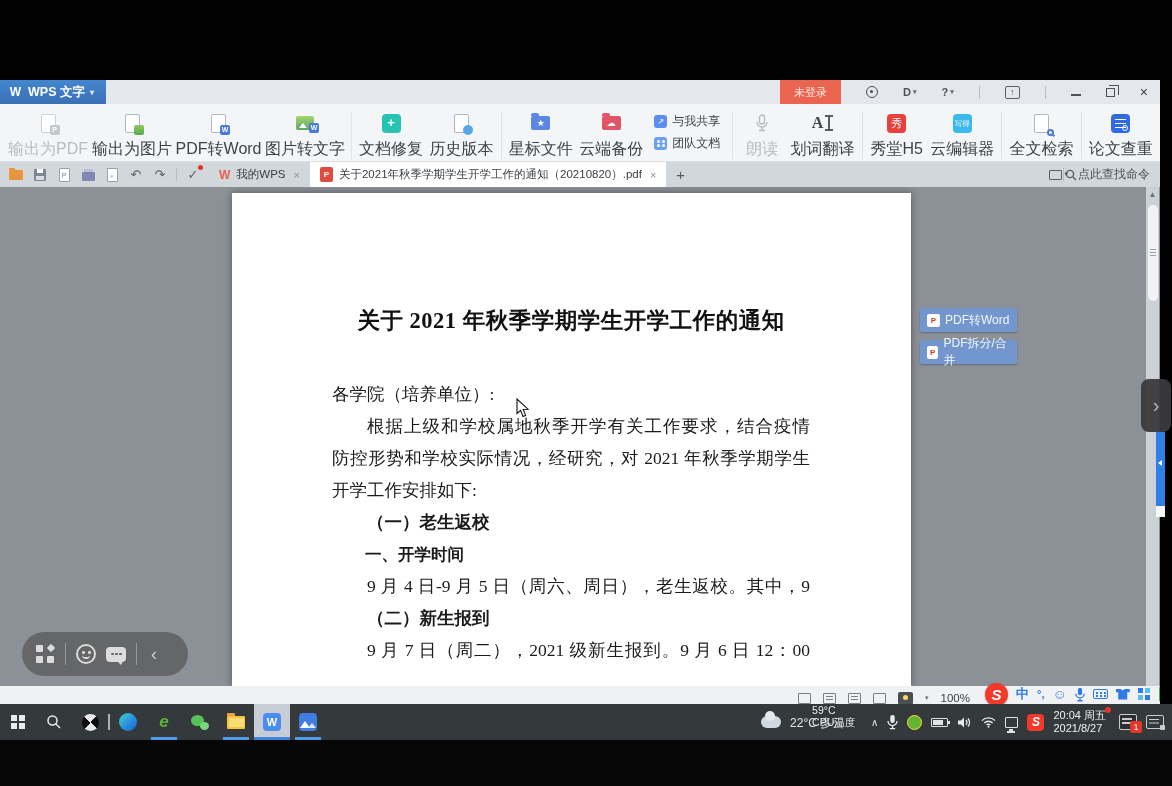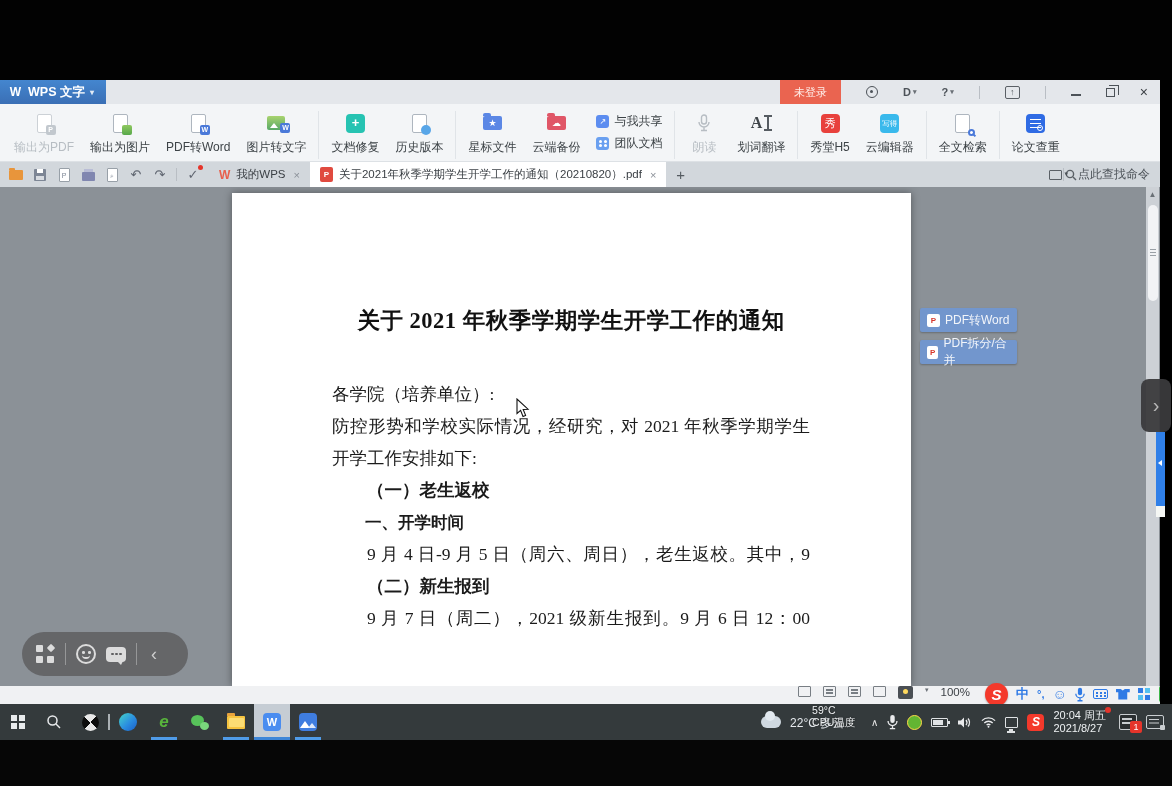--- a/index.html
+++ b/index.html
@@ -27,21 +27,21 @@
   .vsep{width:1px;height:13px;background:#b9bec4}
   .up-ic{width:15px;height:13px;border:1px solid #5a6066;border-radius:2px;color:#5a6066;font-size:9px;line-height:11px;text-align:center}
   .min-ic{width:10px;height:2px;background:#4c5258;margin-top:6px}
   .rest-ic{width:9px;height:9px;border:1px solid #4c5258;position:relative}
   .rest-ic::before{content:"";position:absolute;left:2px;top:-4px;width:9px;height:9px;border:1px solid #4c5258;border-bottom:none;border-left:none}
   .close-ic{font-size:14px;color:#3d4247;line-height:1}
 
   
   .ribbon{position:absolute;left:0;top:24px;width:100%;height:58px;background:#f3f5f7;border-bottom:1px solid #dde1e5;display:flex;align-items:flex-start;padding:5px 4px 0 6px}
   .ritem{display:flex;flex-direction:column;align-items:center;gap:5px;padding:3px 8px 0;min-width:50px}
-  .rlabel{font-size:12px;color:#3d4347;white-space:nowrap}
+  .rlabel{font-size:16px;color:#3d4347;white-space:nowrap}
   .ritem.disabled .rlabel{color:#b7bdc3}
   .rsep{width:1px;align-self:stretch;background:#e0e4e8;margin:2px 4px}
   .icwrap{height:22px;display:flex;align-items:center;justify-content:center}
   .doc-ic{width:15px;height:19px;background:#fff;border:1px solid #aeb6bf;border-radius:2px;position:relative}
   .doc-ic.dis{border-color:#ccd1d6}
   .bdg{position:absolute;right:-5px;bottom:-3px;width:10px;height:10px;border-radius:2px;color:#fff;font-size:7px;line-height:10px;text-align:center;font-weight:bold}
   .bdg.w{background:#4a79d9}.bdg.w::before{content:"W"}
   .bdg.p{background:#c2c8ce}.bdg.p::before{content:"P"}
   .bdg.pic{background:linear-gradient(180deg,#8fc860,#57a84a)}
   .bdg.clock{background:#58a6e8;border-radius:50%}
@@ -109,21 +109,21 @@
   .docline.bserif{font-weight:bold}
   .side-btn{position:absolute;left:920px;width:97px;height:24px;background:#7296cd;border-radius:2px;display:flex;align-items:center;gap:5px;padding:0 7px;color:#f2f5fa;font-size:12px;box-shadow:0 1px 2px rgba(0,0,0,.25)}
   .sb-ic{width:13px;height:13px;background:#fff;border-radius:2px;position:relative;color:#d6382c;font-size:8px;font-weight:bold;text-align:center;line-height:13px}
   .sb-ic::before{content:"P"}
   .vscroll{position:absolute;left:1146px;top:0;width:13px;height:499px;background:#cdd1d6}
   .vs-up{position:absolute;left:0;top:0;width:13px;height:15px;color:#6a7076;font-size:8px;text-align:center;line-height:15px;background:#cdd1d6}
   .vs-thumb{position:absolute;left:1.5px;top:18px;width:10px;height:96px;background:#f2f3f5;border-radius:5px}
   .vs-thumb::before{content:"";position:absolute;left:2px;top:44px;width:6px;height:1px;background:#9aa0a6;box-shadow:0 3px 0 #9aa0a6,0 6px 0 #9aa0a6}
 
   
-  .statusbar{position:absolute;left:0;top:606px;width:100%;height:24px;background:#f0f1f3;display:flex;justify-content:flex-end;gap:12px;padding-right:190px}
+  .statusbar{position:absolute;left:0;top:606px;width:100%;height:24px;background:#f0f1f3;display:flex;align-items:center;justify-content:flex-end;gap:12px;padding-right:190px}
   .st-ic{width:13px;height:11px;border:1px solid #787e84;border-radius:1px;position:relative}
   .st-ic.fill::before{content:"";position:absolute;left:2px;top:2px;right:2px;height:1.5px;background:#787e84;box-shadow:0 3px 0 #787e84}
   .lamp{width:15px;height:13px;background:#4a4f54;border-radius:2px;position:relative}
   .lamp::before{content:"";position:absolute;left:5px;top:3px;width:5px;height:5px;border-radius:50%;background:#ffd95e}
   .lamp-dn{font-size:7px;color:#6a7076}
   .zoomtxt{font-size:11.5px;color:#3d4247}
 
   
   .imebar{position:absolute;left:985px;top:602px;height:24px;display:flex;align-items:center;gap:8px}
   .slogo{width:23px;height:23px;border-radius:50%;background:#f4392b;color:#fff;font-size:15px;font-weight:bold;font-style:italic;text-align:center;line-height:23px;box-shadow:0 1px 2px rgba(0,0,0,.3)}
@@ -409,20 +409,21 @@
           </svg>
         <span>点此查找命令</span>
       </div>
     </div>
 
     <div class="docarea">
       <div class="page">
         <div class="doc-title">关于 2021 年秋季学期学生开学工作的通知</div>
         <div class="doc-body">
           <div class="docline">各学院（培养单位）:</div>
+          <div class="docline ind stretch">根据上级和学校属地秋季开学有关工作要求，结合疫情</div>
           <div class="docline stretch">防控形势和学校实际情况，经研究，对 2021 年秋季学期学生</div>
           <div class="docline">开学工作安排如下:</div>
           <div class="docline ind bserif">（一）老生返校</div>
           <div class="docline ind bsans">一、开学时间</div>
           <div class="docline ind stretch">9 月 4 日-9 月 5 日（周六、周日），老生返校。其中，9</div>
           <div class="docline ind bserif">（二）新生报到</div>
           <div class="docline ind stretch">9 月 7 日（周二），2021 级新生报到。9 月 6 日 12：00</div>
         </div>
       </div>
       <div class="side-btn" style="top:121px">

